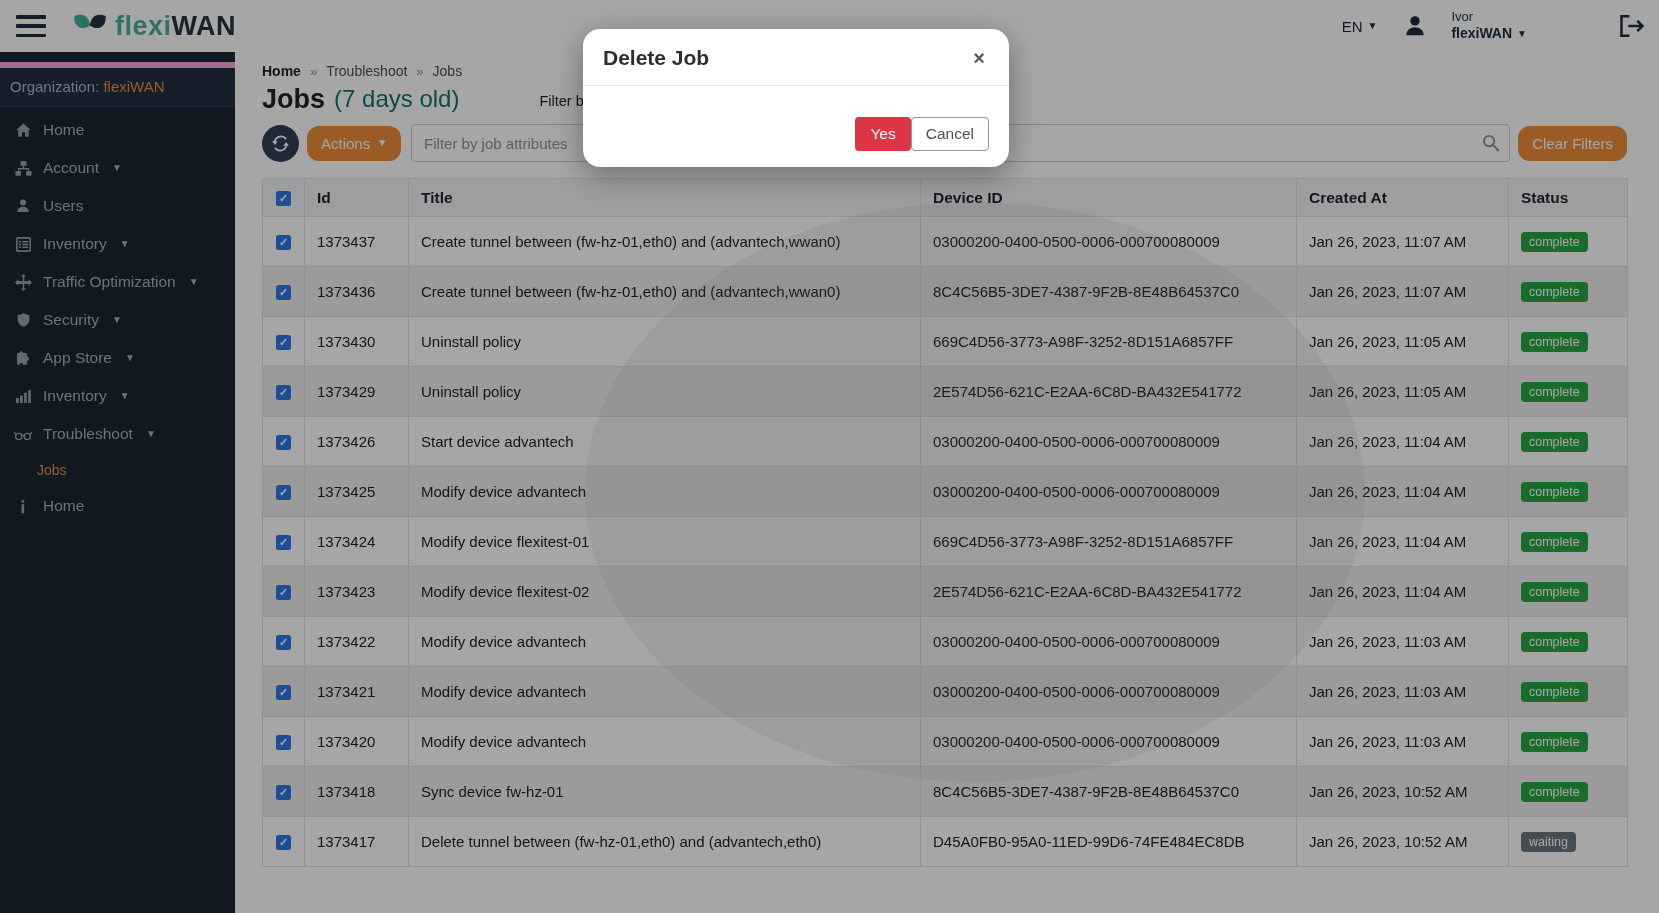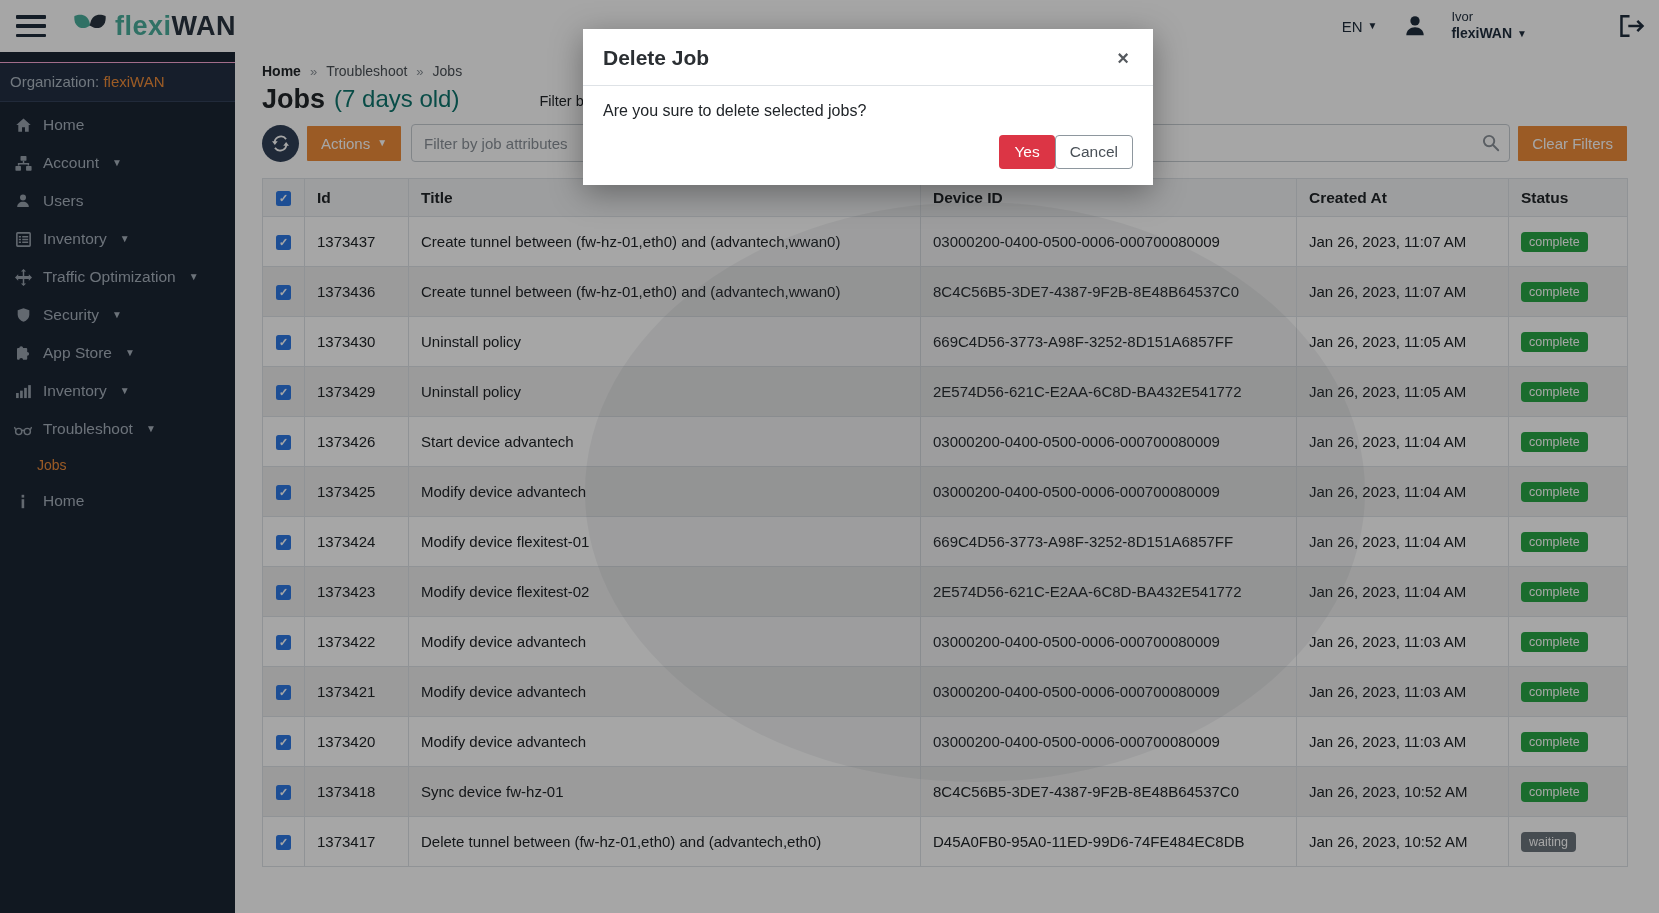--- a/index.html
+++ b/index.html
@@ -26,21 +26,21 @@
   .caret{font-size:10px; line-height:1;}
   .nav-user-icon{margin-left:26px;}
   .user-block{margin-left:24px; line-height:1.25; cursor:pointer;}
   .user-block .l1{font-size:13px; color:#1f2d3d;}
   .user-block .l2{font-size:14px; font-weight:bold; color:#1f2d3d; display:flex; align-items:center; gap:5px;}
   .logout{margin-left:92px; margin-right:2px; cursor:pointer; display:flex; align-items:center;}
 
   
   .sidebar{position:absolute; top:52px; left:0; width:235px; bottom:0; background:var(--sidebar-bg); z-index:9;}
   .org-bar{margin-top:10px; padding:10px 10px 11px 10px; background:var(--orgbar-bg);
-           border-top:1px solid #f9a8d4; border-bottom:1px solid #33415a; font-size:15px; color:#aeb9c4;}
+           border-top:6px solid #f9a8d4; border-bottom:1px solid #33415a; font-size:15px; color:#aeb9c4;}
   .org-bar b{font-weight:normal; color:var(--accent);}
   .menu{margin-top:4px;}
   .side-item{height:38px; display:flex; align-items:center; padding-left:14px; gap:11px;
              color:#a7b1bc; font-size:15.5px; cursor:pointer;}
   .side-item .ic{width:18px; display:flex; justify-content:center; color:#98a2ad;}
   .side-item .caret{color:#a7b1bc; margin-left:2px;}
   .side-subitem{height:34px; display:flex; align-items:center; padding-left:37px; font-size:14px;
                 color:#b9c2cb; cursor:pointer;}
   .side-subitem.active{color:var(--accent);}
 
@@ -53,21 +53,21 @@
   .breadcrumb .bc-home{font-weight:bold; color:#212529; cursor:pointer;}
   .breadcrumb .sep{color:#8a9198; font-size:13px;}
   .breadcrumb .bc{color:#4a5056; cursor:pointer;}
   .title-row{margin-top:2px; height:34px; display:flex; align-items:center;}
   .title-row h1{font-size:27px; font-weight:bold; color:#212529;}
   .title-suffix{font-size:24px; color:#0f766e; margin-left:9px;}
   .filter-state-label{font-size:14.5px; color:#212529; margin-left:80px; padding-top:4px;}
   .toolbar{margin-top:8px; height:38px; display:flex; align-items:center;}
   .btn-refresh{width:37px; height:37px; border-radius:50%; background:#304057; border:none; cursor:pointer;
                display:flex; align-items:center; justify-content:center; margin-right:8px;}
-  .btn-orange{background:var(--accent); color:#fff; border:none; border-radius:1px; font-size:15px;
+  .btn-orange{background:var(--accent); color:#fff; border:none; border-radius:12px; font-size:15px;
               padding:9px 14px; cursor:pointer; font-family:inherit; white-space:nowrap;}
   .btn-actions{margin-right:10px; display:flex; align-items:center; gap:7px;}
   .filter-wrap{flex:1; position:relative; margin-right:8px;}
   .filter-wrap input{width:100%; height:38px; border:1px solid #c6ccd2; border-radius:4px;
                      padding:0 36px 0 12px; font-size:15px; font-family:inherit; color:#212529; background:#fff;}
   .filter-wrap input::placeholder{color:#8a9198;}
   .search-ic{position:absolute; right:10px; top:10px; cursor:pointer;}
 
   
   table{margin-top:16px; width:100%; border-collapse:collapse; table-layout:fixed;}
@@ -81,21 +81,21 @@
   .cb{width:15px; height:15px; background:var(--cb-blue); border-radius:2.5px; display:inline-block;
       vertical-align:middle; cursor:pointer; position:relative;}
   .cb::after{content:"✓"; position:absolute; left:0; top:0; width:15px; height:15px; line-height:15px;
              color:#fff; font-size:11px; font-weight:bold; text-align:center;}
   .badge{display:inline-block; padding:3px 8px; border-radius:4px; color:#fff; font-size:12.5px;}
   .badge-complete{background:var(--badge-complete);}
   .badge-waiting{background:var(--badge-waiting);}
 
   
   .overlay{position:absolute; inset:0; background:rgba(0,0,0,.35); z-index:50;}
-  .modal{position:absolute; left:583px; top:29px; width:570px; background:#fff; border-radius:0;
+  .modal{position:absolute; left:583px; top:29px; width:426px; background:#fff; border-radius:17px;
          z-index:60; box-shadow:0 8px 30px rgba(0,0,0,.35);}
   .modal-head{display:flex; align-items:flex-start; justify-content:space-between;
               padding:17px 20px 15px 20px; border-bottom:1px solid var(--border);}
   .modal-title{font-size:21px; font-weight:bold; color:#2b2f33;}
   .modal-close{font-size:20px; font-weight:bold; color:#55595e; background:none; border:none;
                cursor:pointer; line-height:1; padding:2px 4px; font-family:inherit;}
   .modal-body{padding:16px 20px 16px 20px;}
   .modal-text{font-size:16px; color:#212529;}
   .modal-actions{margin-top:15px; display:flex; align-items:center; justify-content:flex-end;}
   .btn-yes{background:var(--danger); color:#fff; border:none; border-radius:4px; font-size:15.5px;
@@ -416,19 +416,18 @@
 </div>
 
 <div class="overlay"></div>
 
 <div class="modal">
   <div class="modal-head">
     <div class="modal-title">Delete Job</div>
     <button class="modal-close">×</button>
   </div>
   <div class="modal-body">
-    <div class="modal-text">Are you sure to delete selected jobs?</div>
     <div class="modal-actions">
       <button class="btn-yes">Yes</button>
       <button class="btn-cancel">Cancel</button>
     </div>
   </div>
 </div>
 
 </body></html>

